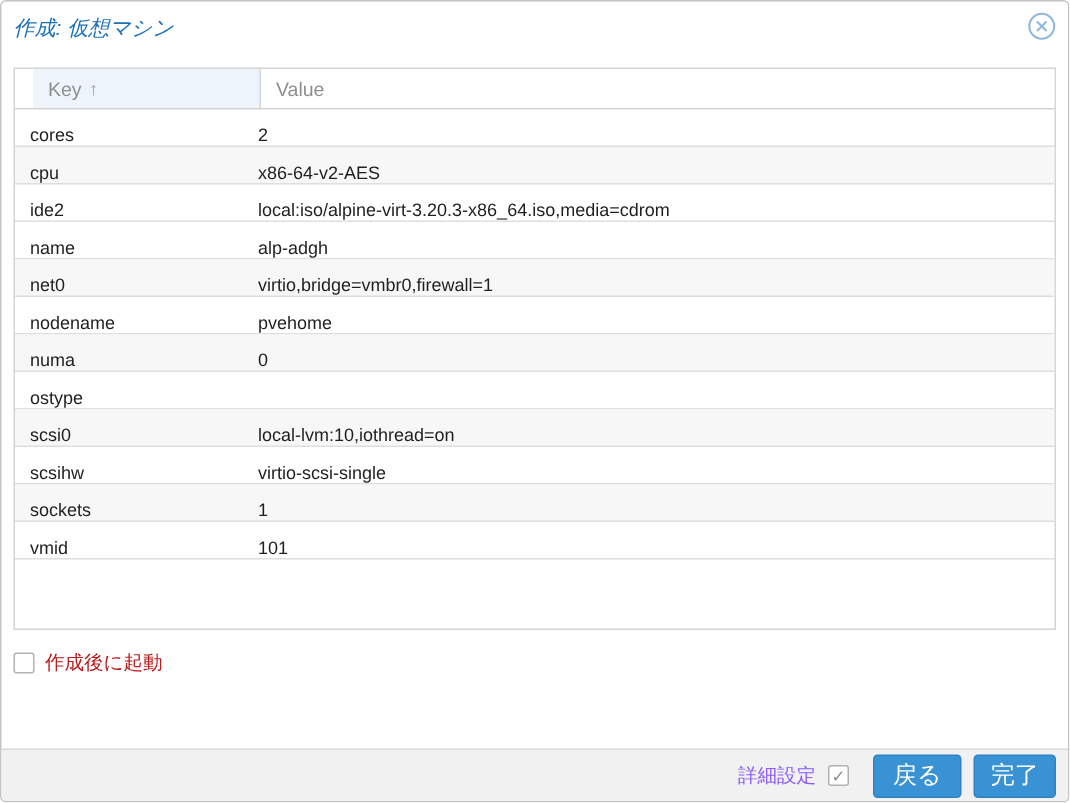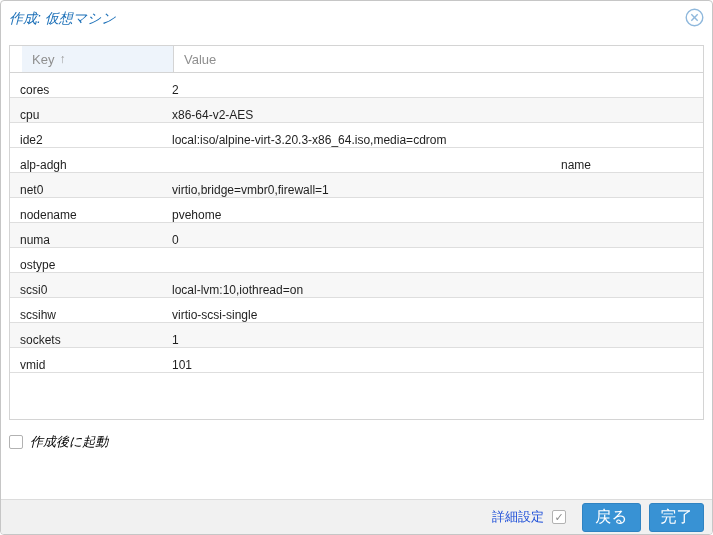--- a/index.html
+++ b/index.html
@@ -130,33 +130,33 @@
     width:14px;height:14px;
     border:1px solid #b2b2b2;
     border-radius:2px;
     background:#fff;
     display:flex;align-items:center;justify-content:center;
     font-size:11px;
     color:#8a8a8a;
     cursor:pointer;
     flex:0 0 auto;
   }
-  .start-label{font-size:13px;color:#000000;font-style:italic;}
+  .start-label{font-size:13px;color:#b91c1c;}
   
   .footer{
     position:absolute;
     left:0;right:0;bottom:0;
     height:35px;
     background:var(--footer-bg);
     border-top:1px solid #dcdcdc;
     display:flex;align-items:center;justify-content:flex-end;
     padding:0 8px;
     gap:8px;
   }
-  .advanced-label{font-size:13px;color:#1d4ed8;}
+  .advanced-label{font-size:13px;color:#8b5cf6;}
   .btn{
     background:var(--accent);
     color:#fff;
     border:1px solid #2f83c2;
     border-radius:3px;
     font-size:16px;
     font-family:inherit;
     padding:3px 0;
     cursor:pointer;
   }
@@ -197,22 +197,22 @@
         </div>
         <div class="grid-row alt">
           <div class="cell key-col">cpu</div>
           <div class="cell value-col">x86-64-v2-AES</div>
         </div>
         <div class="grid-row">
           <div class="cell key-col">ide2</div>
           <div class="cell value-col">local:iso/alpine-virt-3.20.3-x86_64.iso,media=cdrom</div>
         </div>
         <div class="grid-row">
+          <div class="cell key-col">name</div>
           <div class="cell value-col">alp-adgh</div>
-          <div class="cell key-col">name</div>
         </div>
         <div class="grid-row alt">
           <div class="cell key-col">net0</div>
           <div class="cell value-col">virtio,bridge=vmbr0,firewall=1</div>
         </div>
         <div class="grid-row">
           <div class="cell key-col">nodename</div>
           <div class="cell value-col">pvehome</div>
         </div>
         <div class="grid-row alt">

